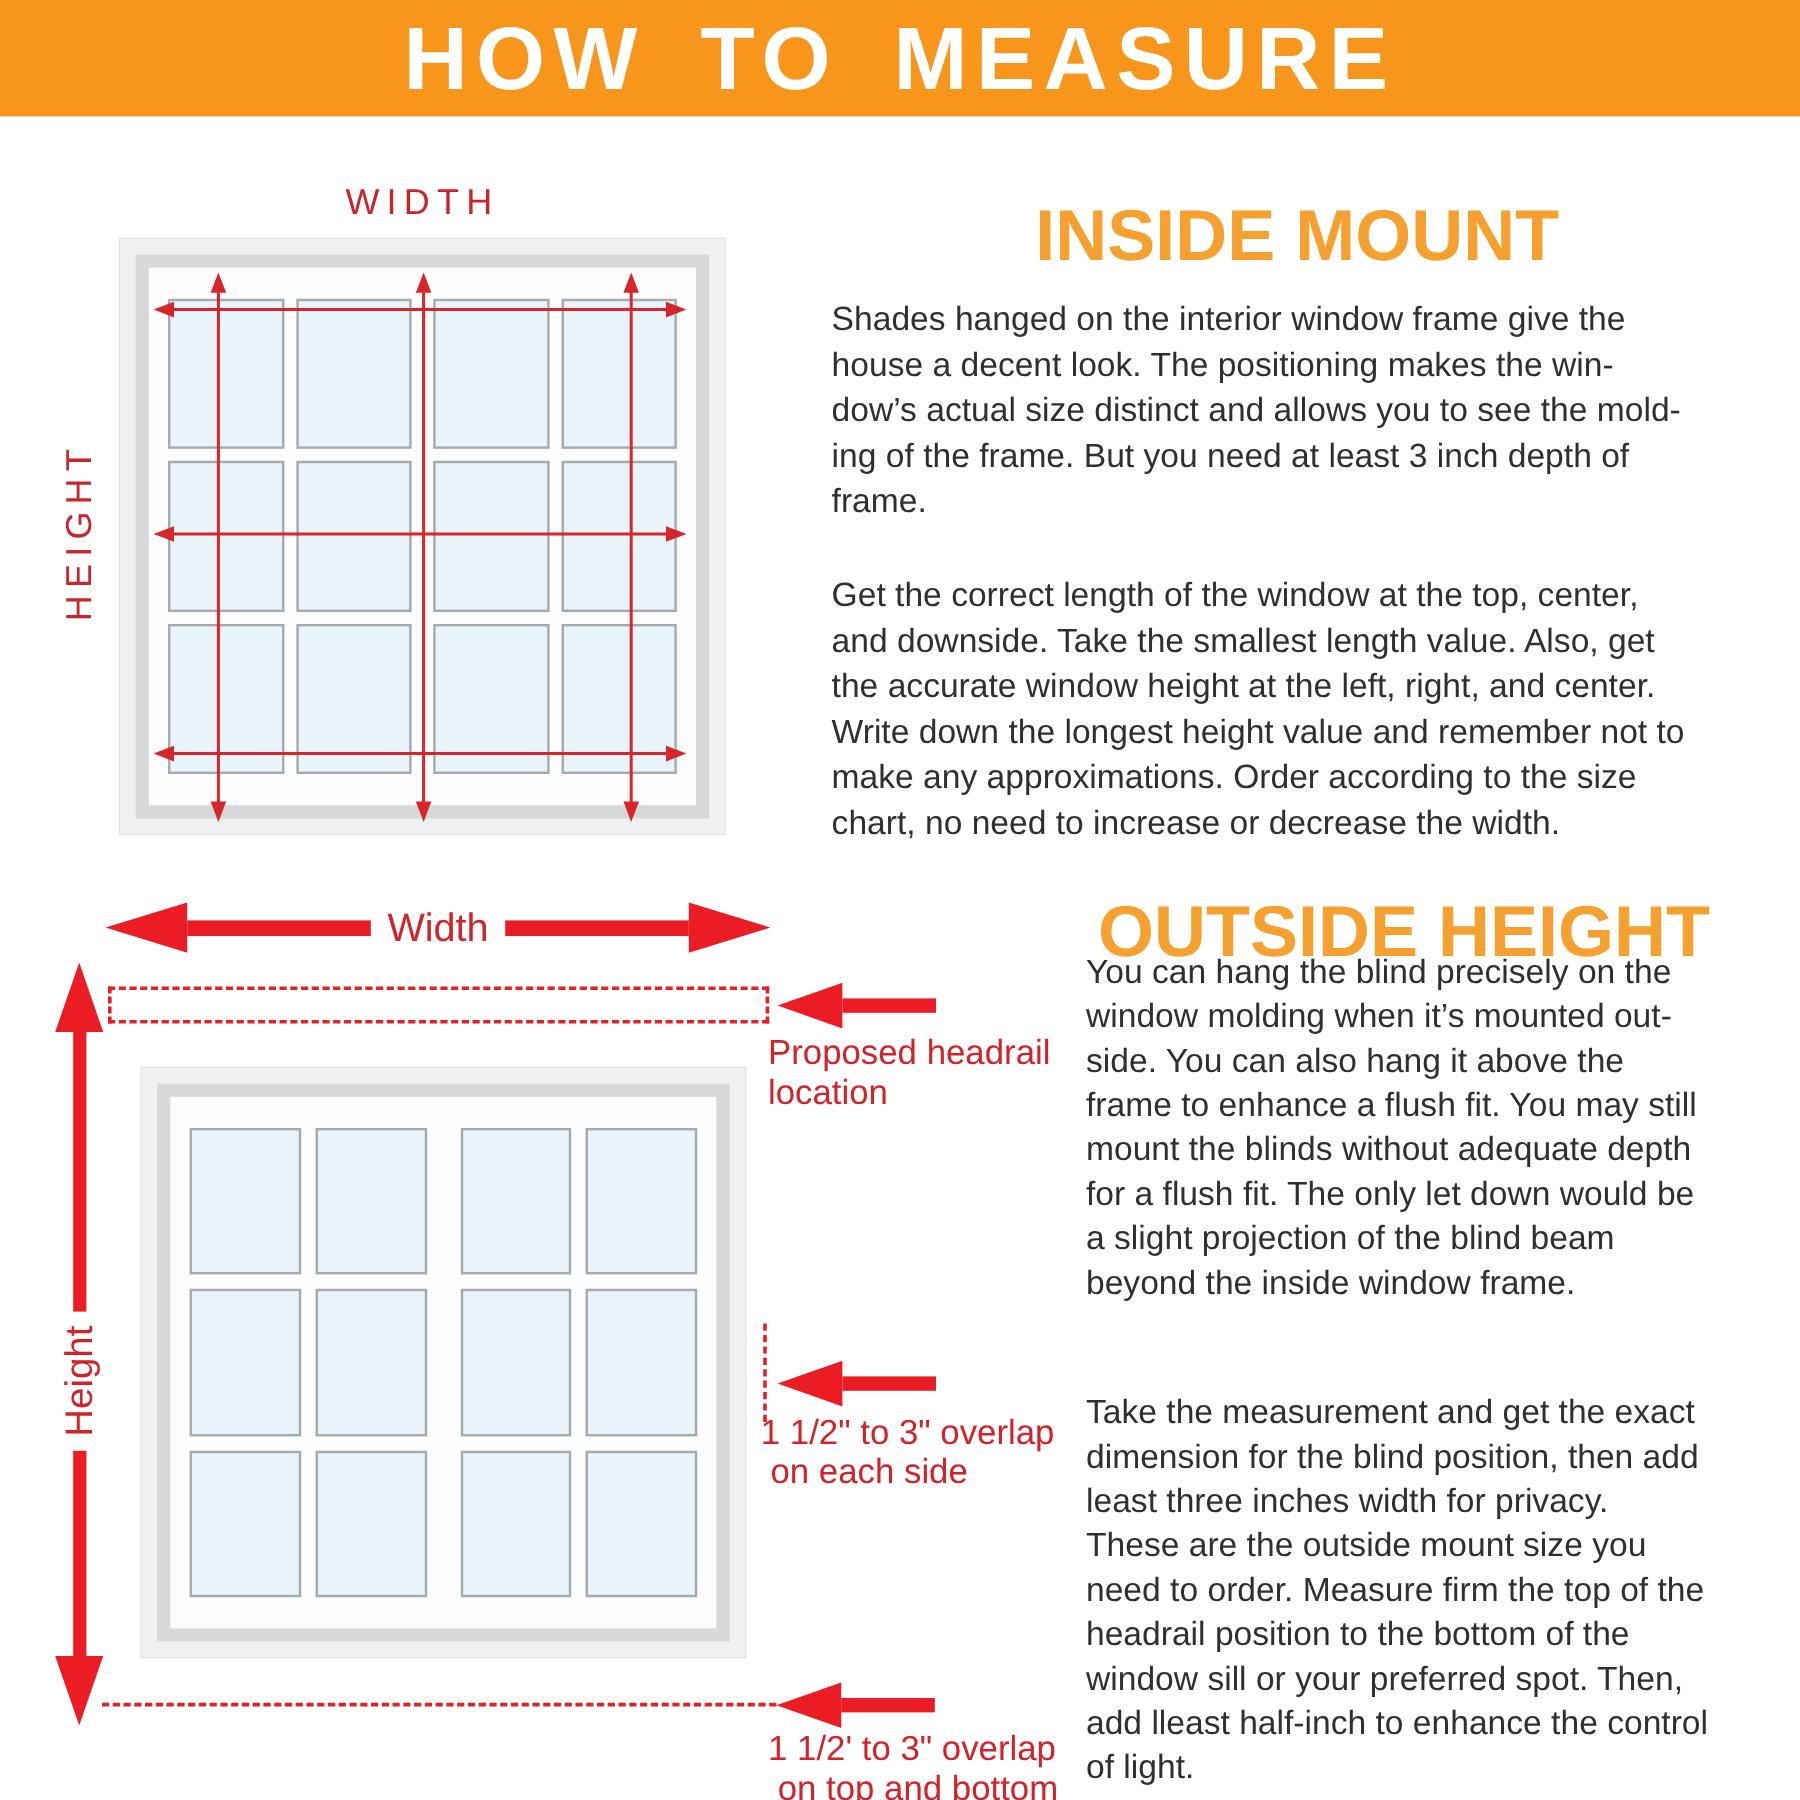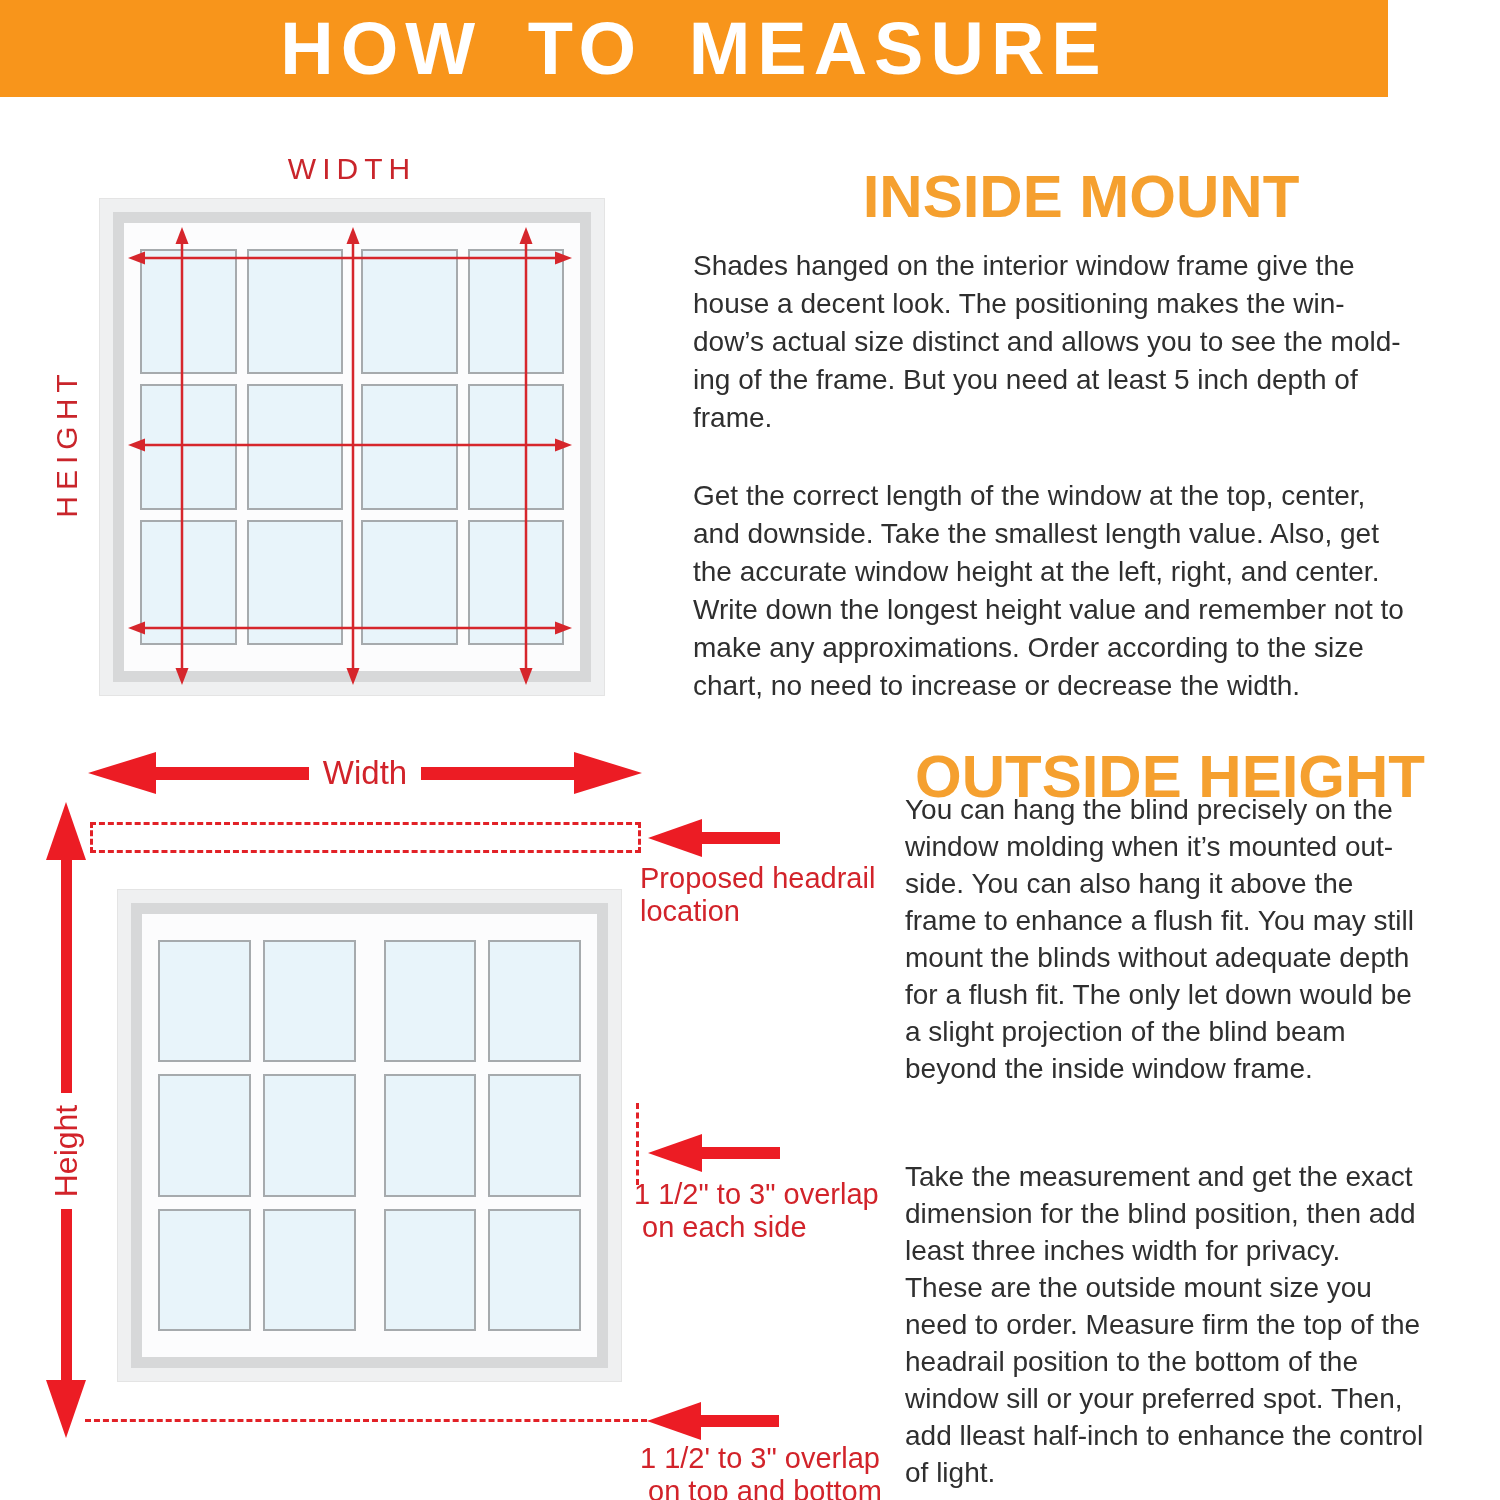--- a/index.html
+++ b/index.html
@@ -5,21 +5,21 @@
   * { margin:0; padding:0; box-sizing:border-box; }
   html,body { background:#ffffff; }
   body { font-family:"Liberation Sans", sans-serif; }
   #page {
     position:relative; width:1500px; height:1500px;
     background:#ffffff; overflow:hidden;
   }
 
   
   .header {
-    position:absolute; left:0; top:0; width:1388px; height:97px;
+    position:absolute; left:0; top:0; width:1500px; height:97px;
     background:#F8951B; display:flex; align-items:center; justify-content:center;
   }
   .header h1 {
     color:#ffffff; font-size:74px; font-weight:bold;
     letter-spacing:7px; word-spacing:18px; white-space:nowrap;
   }
 
   
   .lines { white-space:pre; }
   .body-para {
@@ -176,21 +176,21 @@
     <line x1="11" y1="14" x2="11" y2="446" stroke="#D6262C" stroke-width="2.5"></line>
     <polygon points="11,1 4.5,18 17.5,18" fill="#D6262C"></polygon>
     <polygon points="11,459 4.5,442 17.5,442" fill="#D6262C"></polygon>
   </svg>
 
   <div class="section-heading" style="left:700px; top:162px; width:762px;">INSIDE MOUNT</div>
 
   <div class="body-para lines" style="left:693px; top:247px; width:770px;">Shades hanged on the interior window frame give the
 house a decent look. The positioning makes the win-
 dow’s actual size distinct and allows you to see the mold-
-ing of the frame. But you need at least 5 inch depth of
+ing of the frame. But you need at least 3 inch depth of
 frame.</div>
 
   <div class="body-para lines" style="left:693px; top:477px; width:770px;">Get the correct length of the window at the top, center,
 and downside. Take the smallest length value. Also, get
 the accurate window height at the left, right, and center.
 Write down the longest height value and remember not to
 make any approximations. Order according to the size
 chart, no need to increase or decrease the width.</div>
 
   <div class="thick-h-arrow">

